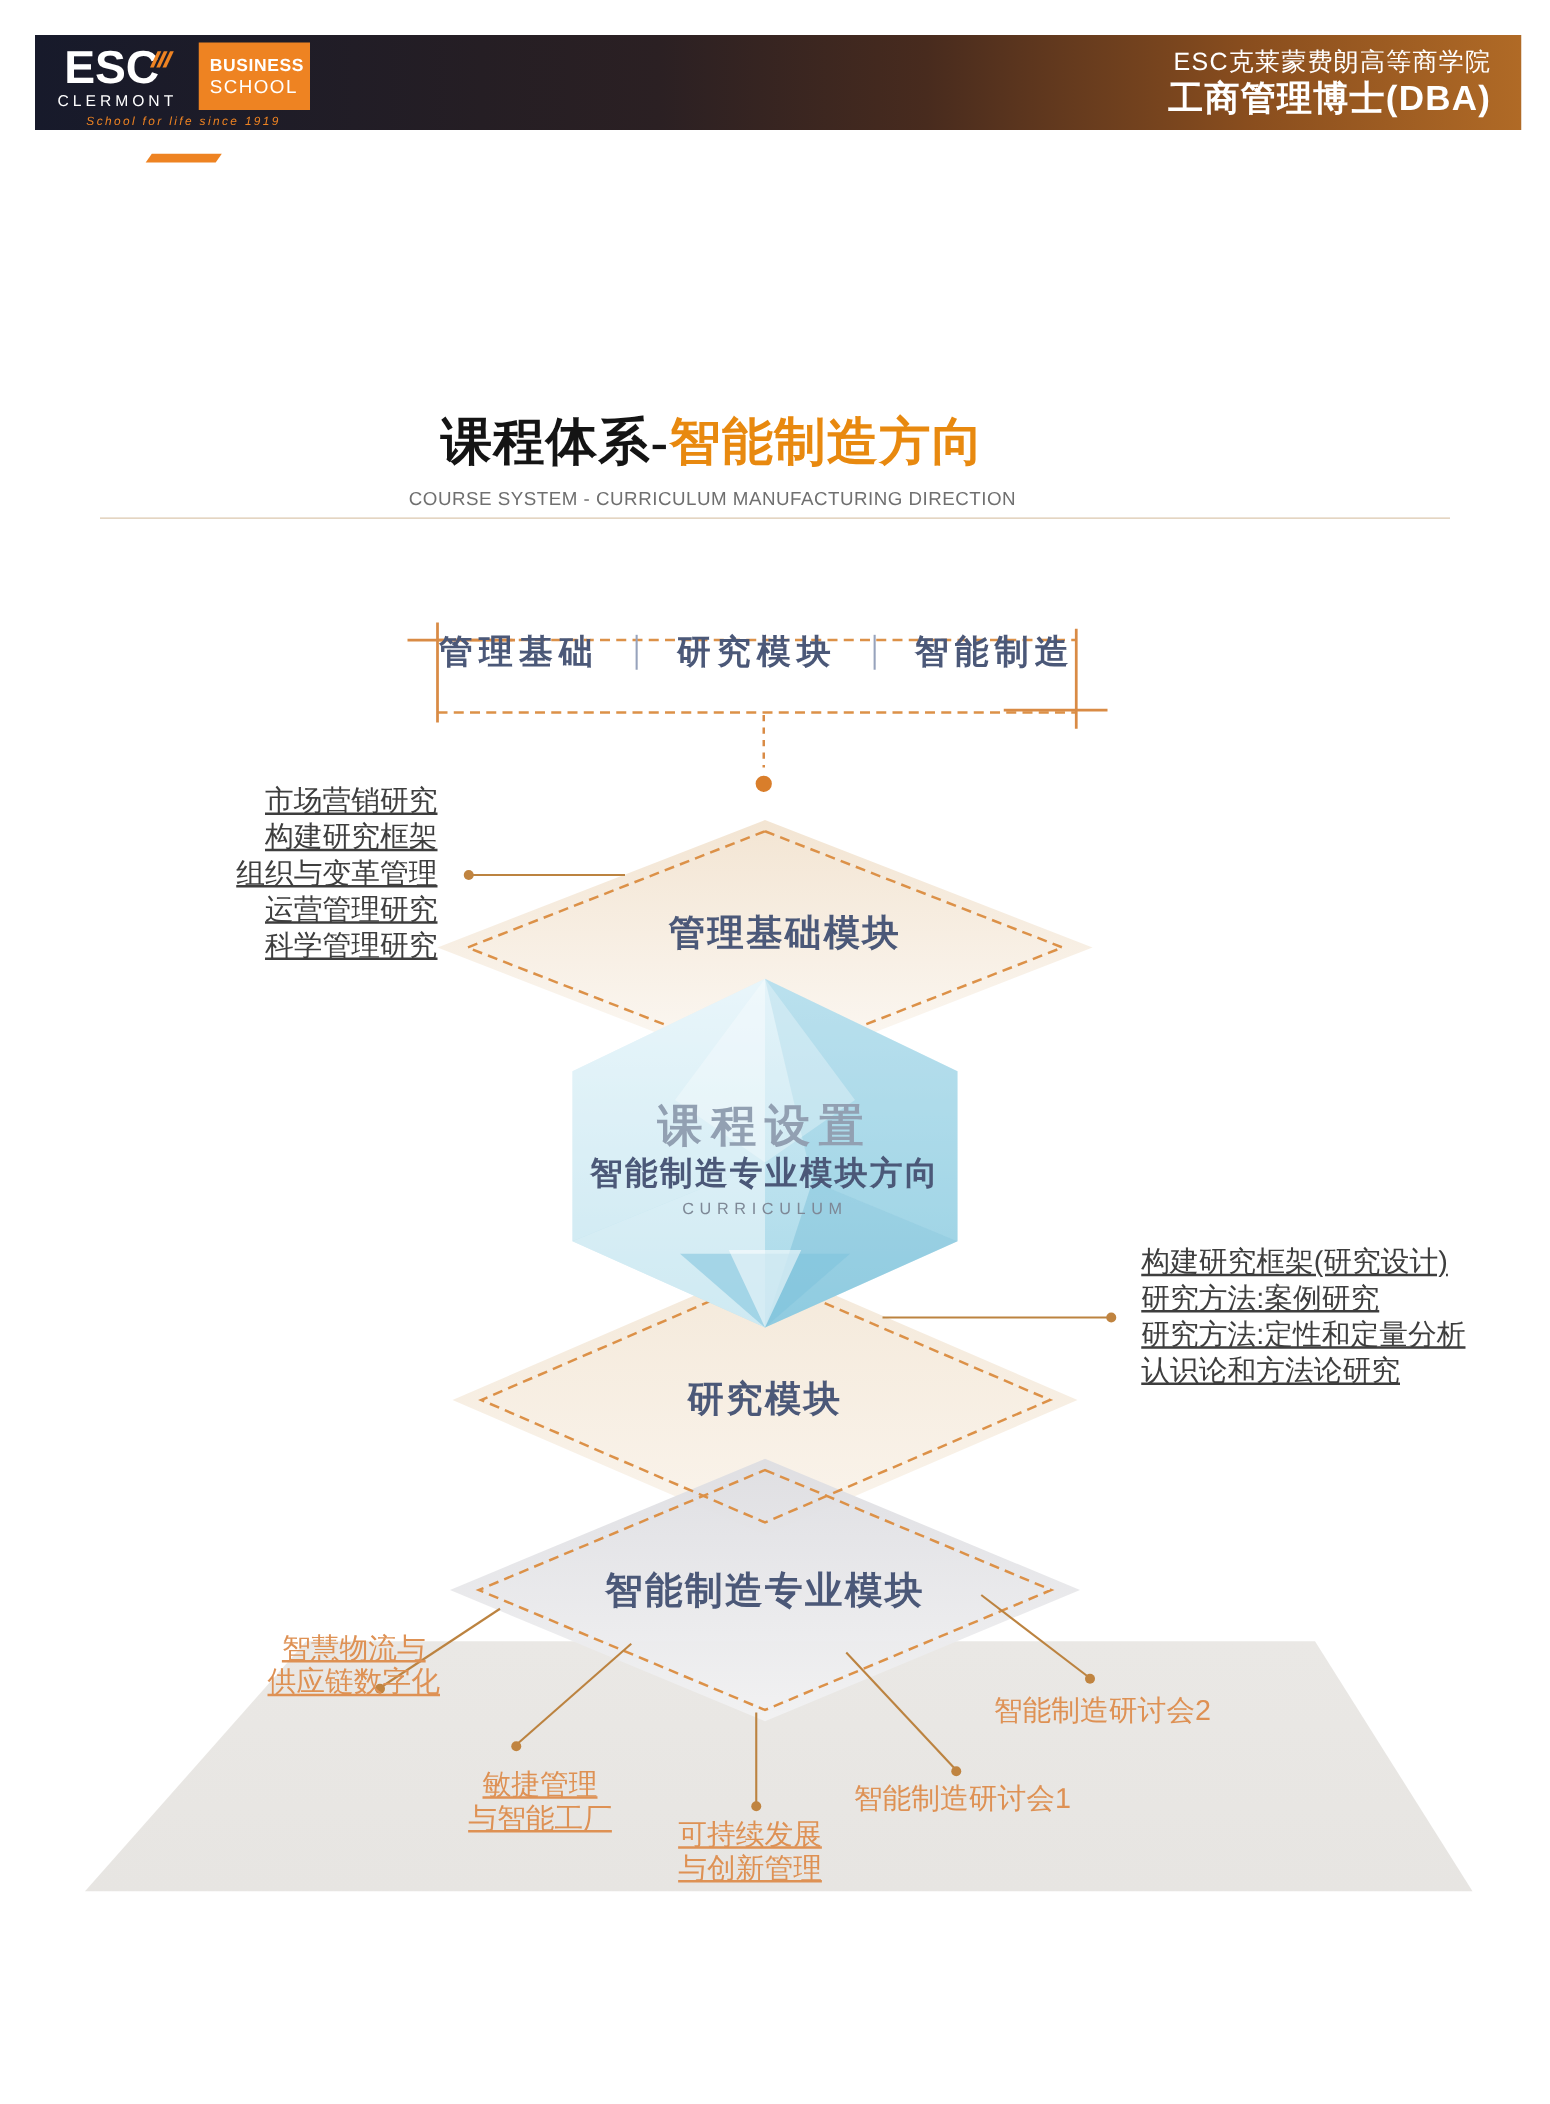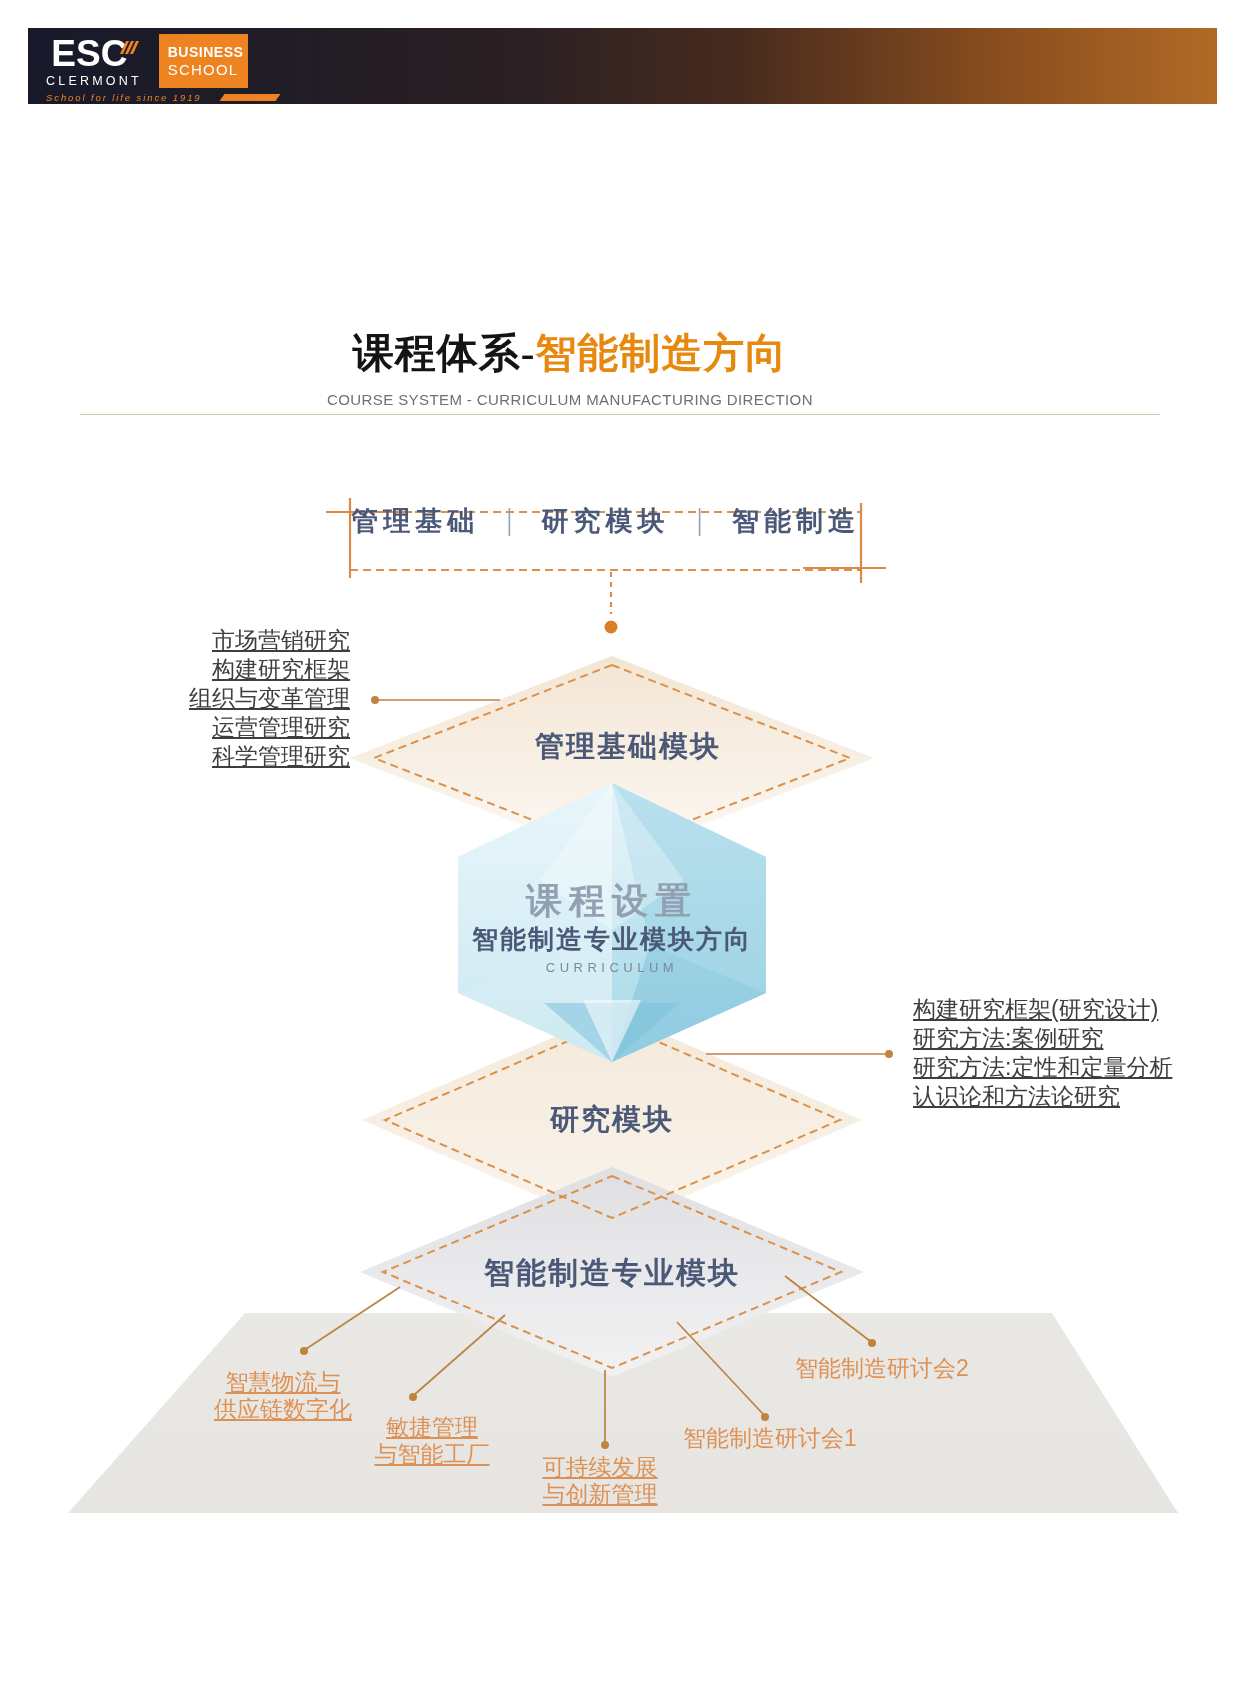--- a/index.html
+++ b/index.html
@@ -14,21 +14,21 @@
   .logo-col { display:flex; flex-direction:column; align-items:center; }
   .esc-line { display:flex; align-items:flex-start; }
   .esc-text { color:#ffffff; font-size:37px; font-weight:bold; line-height:40px; }
   .slashes { display:flex; gap:2px; margin-left:-4px; margin-top:7px; transform:skewX(-25deg); }
   .slashes i { display:block; width:3px; height:13px; background:#ee8322; }
   .clermont { color:#ffffff; font-size:12.5px; letter-spacing:3.2px; line-height:13px; margin-top:1px; }
   .biz-box { background:#ee8322; width:80px; margin-left:17px; padding:4px 0 4px 9px;
              display:flex; flex-direction:column; justify-content:center; }
   .biz-box .b1 { color:#fff; font-weight:bold; font-size:14px; letter-spacing:.5px; line-height:17px; }
   .biz-box .b2 { color:#fff; font-size:15px; font-weight:400; letter-spacing:1.2px; line-height:17px; }
-  .tagline-row { display:flex; align-items:center; gap:20px; margin-top:4px; }
+  .tagline-row { display:flex; align-items:center; gap:20px; margin-top:4px;flex-direction:column; }
   .tagline { color:#ee8322; font-size:9.5px; letter-spacing:1.9px; font-style:italic; white-space:nowrap; }
   .swoosh { width:56px; height:7px; background:#ee8322; transform:skewX(-35deg); }
   .header-right { position:absolute; right:24px; top:10px; text-align:right; color:#ffffff; }
   .hr1 { font-size:20px; letter-spacing:1px; line-height:25px; }
   .hr2 { font-size:28px; font-weight:bold; letter-spacing:1px; line-height:32px; }
 
   
   .title-wrap { position:absolute; left:0; top:326px; width:1140px; text-align:center; }
   .title-main { font-size:41px; font-weight:bold; color:#141414;
                 font-family:"Liberation Serif", serif; letter-spacing:1px; }
@@ -55,21 +55,21 @@
   .crystal-sub   { left:612px; top:939px; font-size:26px; color:#4b5878; font-weight:bold; letter-spacing:2px; }
   .crystal-cap   { left:612px; top:967px; font-size:13px; color:#7e8896; letter-spacing:4.5px; }
 
   .left-list  { position:absolute; left:100px; top:626px; width:250px; text-align:right;
                 font-size:23px; color:#3e3e3e; line-height:29px; }
   .right-list { position:absolute; left:913px; top:995px; width:310px; text-align:left;
                 font-size:23px; color:#3e3e3e; line-height:29px; }
   .list-line { display:block;text-decoration:underline; }
 
   .bottom-label { position:absolute; text-align:center; color:#de9154; font-size:23px; line-height:27px; }
-  #bl-logistics { left:173px; top:1369px; width:220px; }
+  #bl-logistics { left:173px; top:1305px; width:220px; }
   #bl-agile     { left:332px; top:1414px; width:200px; }
   #bl-sustain   { left:500px; top:1454px; width:200px; }
   #bl-seminar1  { left:650px; top:1425px; width:240px; }
   #bl-seminar2  { left:762px; top:1355px; width:240px; }
 </style>
 </head>
 <body>
 
 <div class="page">
 
@@ -90,20 +90,24 @@
         <div class="biz-box">
           <span class="b1">BUSINESS</span>
           <span class="b2">SCHOOL</span>
         </div>
       </div>
       <div class="tagline-row">
         <span class="tagline">School for life since 1919</span>
         <span class="swoosh"></span>
       </div>
     </div>
+    <div class="header-right">
+      <div class="hr1">ESC克莱蒙费朗高等商学院</div>
+      <div class="hr2">工商管理博士(DBA)</div>
+    </div>
   </div>
 
   <div class="title-wrap">
     <div class="title-main"><span>课程体系-</span><span class="title-orange">智能制造方向</span></div>
     <div class="subtitle">COURSE SYSTEM - CURRICULUM MANUFACTURING DIRECTION</div>
   </div>
   <div class="divider"></div>
 
   <svg class="diagram-svg" width="1240" height="1683" viewBox="0 0 1240 1683">
     <defs>

